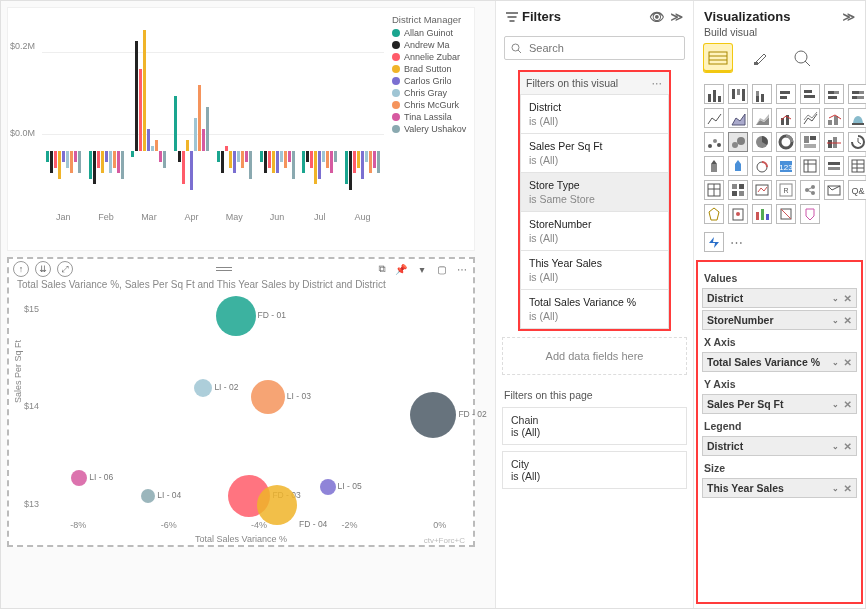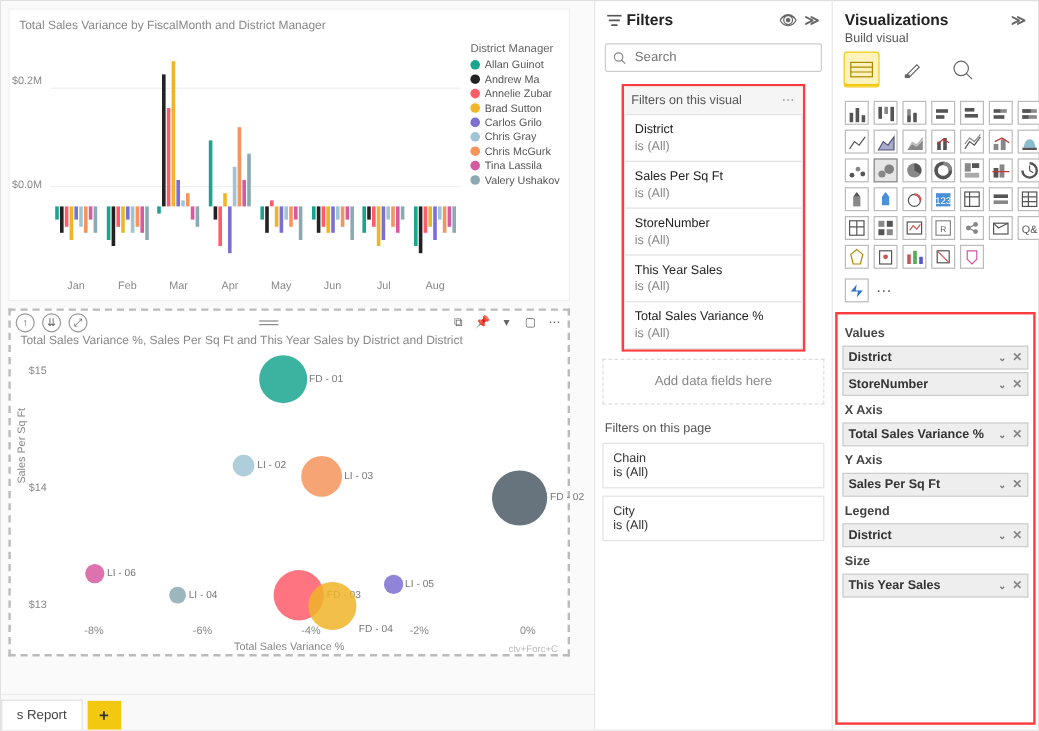--- a/index.html
+++ b/index.html
@@ -85,21 +85,20 @@
 </style>
 </head>
 <body>
 
 <div class="app">
 
   <div class="canvas">
     <div class="charts-area">
 
       <div class="chart-box chart1">
-        <div class="chart-title">Total Sales Variance by FiscalMonth and District Manager</div>
         <div class="chart1-body">
           <div class="plot1">
             <span class="axis-label-y" style="top:15%;">$0.2M</span>
             <span class="axis-label-y" style="top:55%;">$0.0M</span>
             <div class="grid-line" style="top:20%;"></div>
             <div class="grid-line" style="top:58%;"></div>
             <div class="bars-area" id="bars-area">
                 <div class="month-group">
                   <div style="display: flex; position: absolute; bottom: 0px; top: 0px; left: 50%; transform: translateX(-50%);">
                     <div style="width: 3px; margin: 0px 0.5px; position: relative; height: 100%;">
@@ -449,24 +448,20 @@
           <span class="x-tick-label" style="left:34%">-6%</span>
           <span class="x-tick-label" style="left:54%">-4%</span>
           <span class="x-tick-label" style="left:74%">-2%</span>
           <span class="x-tick-label" style="left:94%">0%</span>
           <div class="axis-title-x">Total Sales Variance %</div>
         </div>
         <div class="tiny-text">ctv+Forc+C</div>
       </div>
     </div>
 
-    <div class="tabs-bar">
-      <div class="tab">s Report</div>
-      <div class="addtab">+</div>
-    </div>
   </div>
 
   <div class="filters-pane">
     <div class="pane-header">
       <span style="margin-right:4px;">
         <svg width="12" height="10">
             <path d="M0 1h12M2 5h8M4 9h4" stroke="#555" stroke-width="1.5" stroke-linecap="round"></path>
           </svg>
       </span>
       <span>Filters</span>
@@ -494,20 +489,24 @@
         </div>
         <div id="visual-filters">
             <div class="filter-card">
               <div class="fname">District</div>
               <div class="fval">is (All)</div>
             </div>
             <div class="filter-card">
               <div class="fname">Sales Per Sq Ft</div>
               <div class="fval">is (All)</div>
             </div>
+            <div class="filter-card sel">
+              <div class="fname">Store Type</div>
+              <div class="fval">is Same Store</div>
+            </div>
             <div class="filter-card">
               <div class="fname">StoreNumber</div>
               <div class="fval">is (All)</div>
             </div>
             <div class="filter-card">
               <div class="fname">This Year Sales</div>
               <div class="fval">is (All)</div>
             </div>
             <div class="filter-card">
               <div class="fname">Total Sales Variance %</div>

